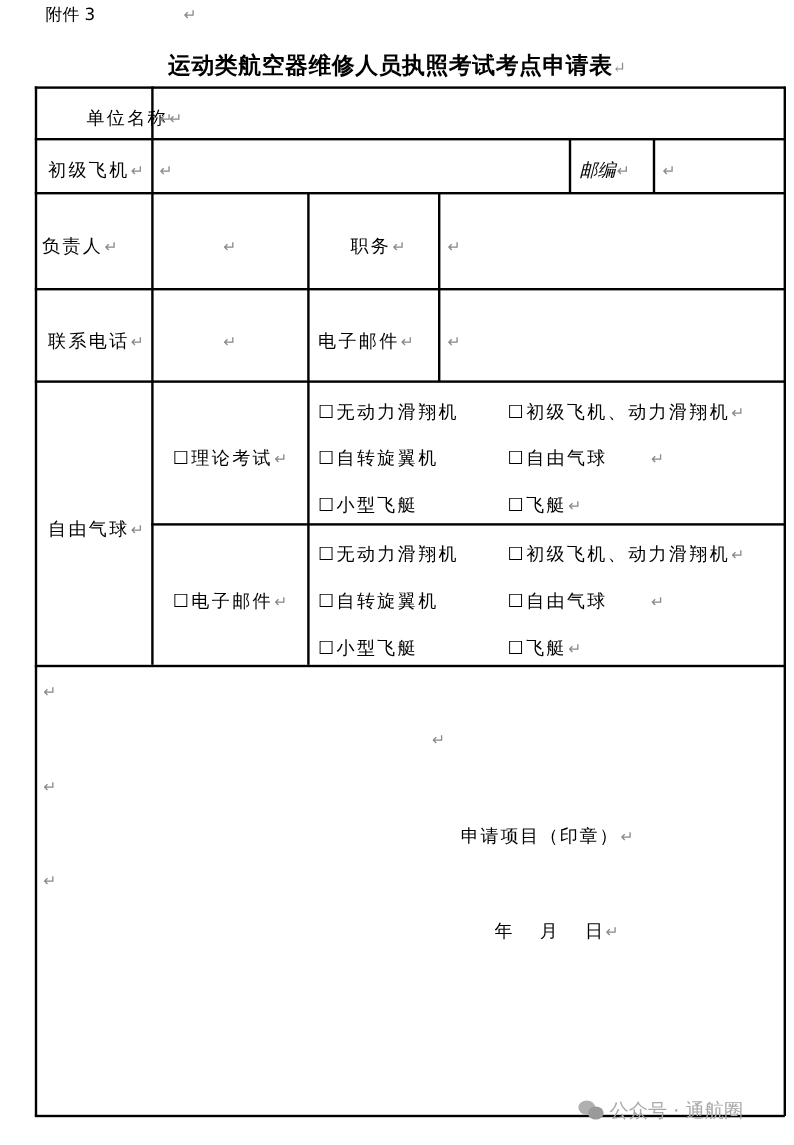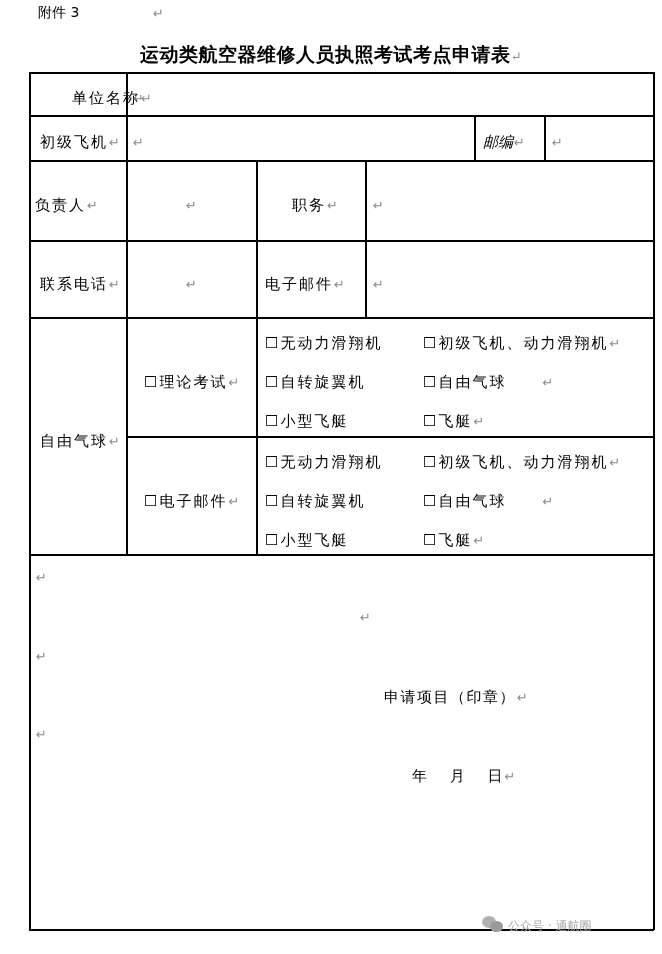--- a/index.html
+++ b/index.html
@@ -8,21 +8,21 @@
   .abs { position:absolute; }
   .attach { left:38px; top:4px; font-size:14px; letter-spacing:0px; }
   .pm { color:#8a8a8a; font-size:13px; }
   .attach-pm { left:153px; top:6px; }
   .title { left:0; width:662px; top:42px; text-align:center; font-family:"DejaVu Serif","Liberation Serif",serif;
            font-size:19px; font-weight:bold; letter-spacing:0.5px; }
   .hl { position:absolute; height:1.5px; background:#000; }
   .vl { position:absolute; width:1.5px; background:#000; }
   .t { position:absolute; font-size:15px; letter-spacing:2px; white-space:nowrap; line-height:18px; }
   .t .pm { letter-spacing:0; margin-left:1px; }
-  .wm { position:absolute; left:482px; top:916px; color:#a8a8a8; font-size:12px; white-space:nowrap; }
+  .wm { position:absolute; left:482px; top:916px; color:#a8a8a8; font-size:16px; white-space:nowrap; }
   .wm .wechat { display:inline-block; width:22px; height:16px; position:relative; vertical-align:-2px; margin-right:4px; }
   .wm .wechat i { position:absolute; background:#b0b0b0; border-radius:50%; }
 </style>
 </head>
 <body>
 
 <div class="abs attach">附件 3</div>
 <span class="abs pm attach-pm">↵</span>
 <div class="abs title"><span>运动类航空器维修人员执照考试考点申请表</span><span class="pm" style="font-weight:normal">↵</span></div>
 

